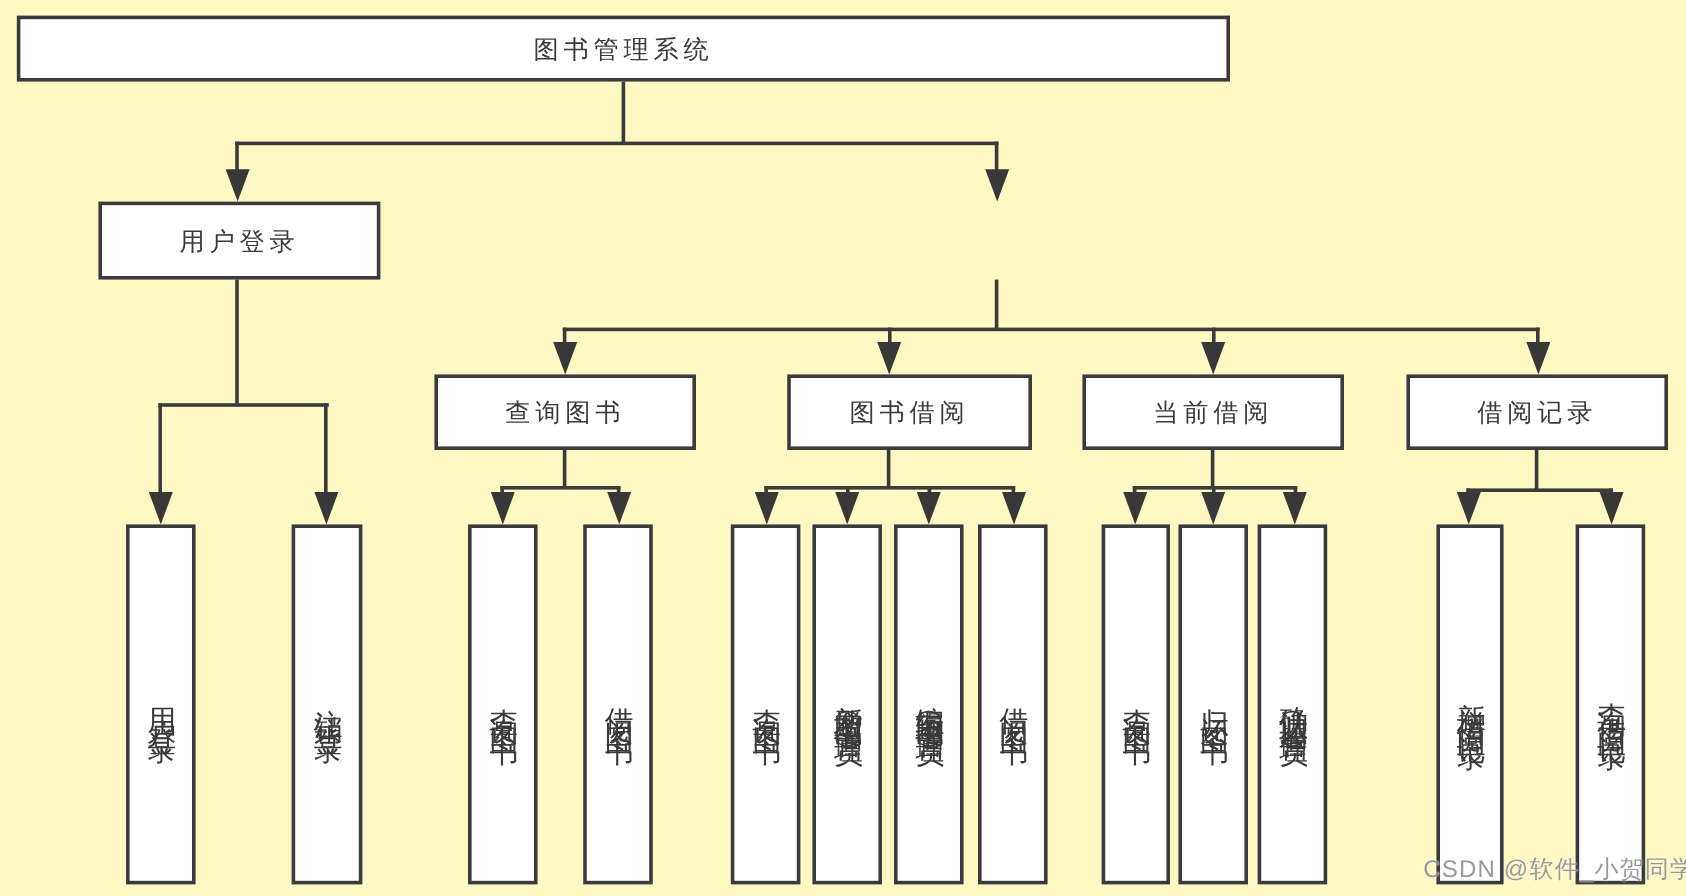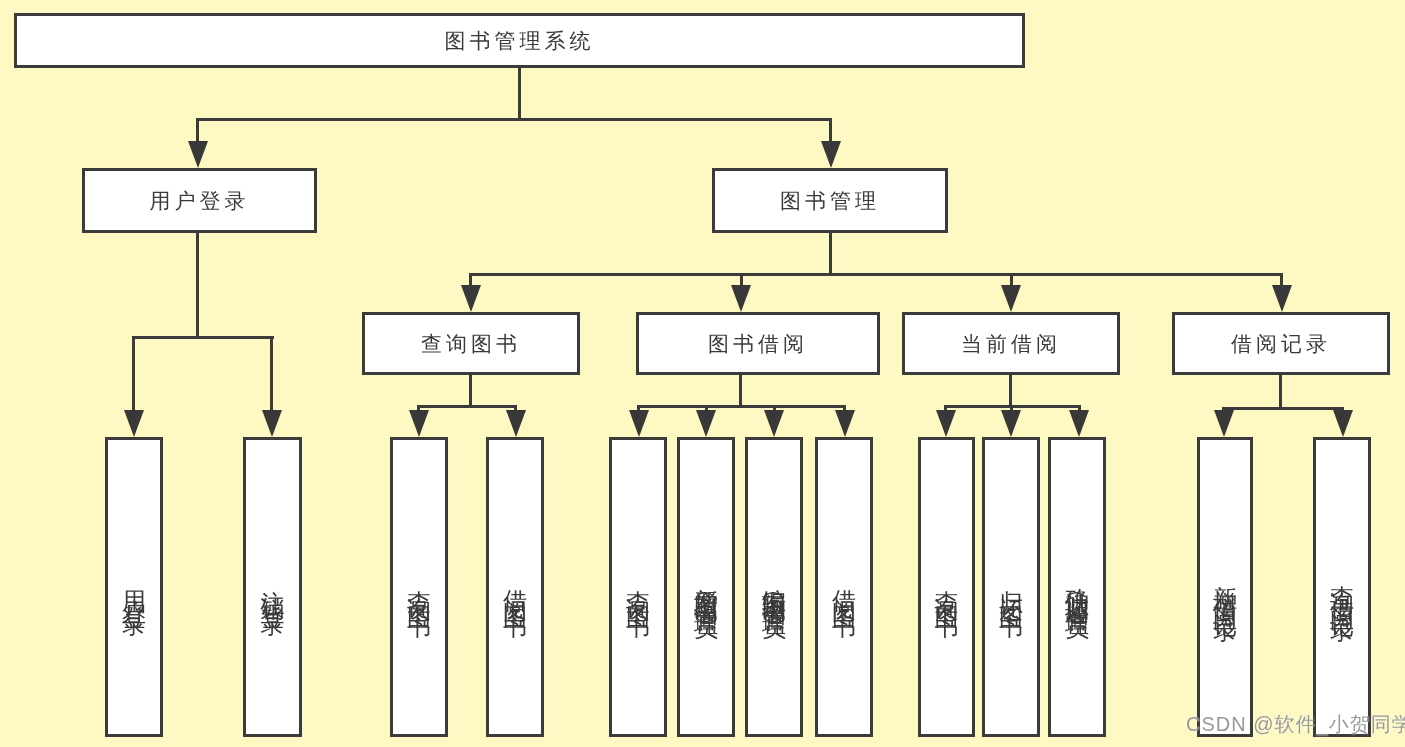--- a/index.html
+++ b/index.html
@@ -80,23 +80,20 @@
   <div class="vline" style="left:518px; top:68px; height:52px;"></div>
   <div class="hline" style="left:196px; top:118px; width:636px;"></div>
   <div class="vline" style="left:196px; top:118px; height:28px;"></div>
   <div class="vline" style="left:829px; top:118px; height:28px;"></div>
   <div class="arrow" style="left:188px; top:141px;"></div>
   <div class="arrow" style="left:821px; top:141px;"></div>
 
   <div class="box" style="left:82px; top:168px; width:235px; height:65px;">
     <span>用户登录</span>
   </div>
-  <div class="box" style="left:712px; top:168px; width:236px; height:65px;">
-    <span>图书管理</span>
-  </div>
 
   <div class="vline" style="left:196px; top:233px; height:105px;"></div>
   <div class="hline" style="left:132px; top:336px; width:142px;"></div>
   <div class="vline" style="left:132px; top:336px; height:76px;"></div>
   <div class="vline" style="left:270px; top:336px; height:76px;"></div>
   <div class="arrow" style="left:124px; top:410px;"></div>
   <div class="arrow" style="left:262px; top:410px;"></div>
 
   <div class="vline" style="left:829px; top:233px; height:42px;"></div>
   <div class="hline" style="left:469px; top:273px; width:814px;"></div>
@@ -105,21 +102,21 @@
   <div class="vline" style="left:1010px; top:273px; height:14px;"></div>
   <div class="vline" style="left:1280px; top:273px; height:14px;"></div>
   <div class="arrow" style="left:461px; top:285px;"></div>
   <div class="arrow" style="left:731px; top:285px;"></div>
   <div class="arrow" style="left:1001px; top:285px;"></div>
   <div class="arrow" style="left:1272px; top:285px;"></div>
 
   <div class="box" style="left:362px; top:312px; width:218px; height:63px;">
     <span>查询图书</span>
   </div>
-  <div class="box" style="left:636px; top:312px; width:244px; height:63px;">
+  <div class="box" style="left:656px; top:312px; width:204px; height:63px;">
     <span>图书借阅</span>
   </div>
   <div class="box" style="left:1172px; top:312px; width:218px; height:63px;">
     <span>借阅记录</span>
   </div>
   <div class="box" style="left:902px; top:312px; width:218px; height:63px;">
     <span>当前借阅</span>
   </div>
 
   <div class="vline" style="left:469px; top:375px; height:32px;"></div>

